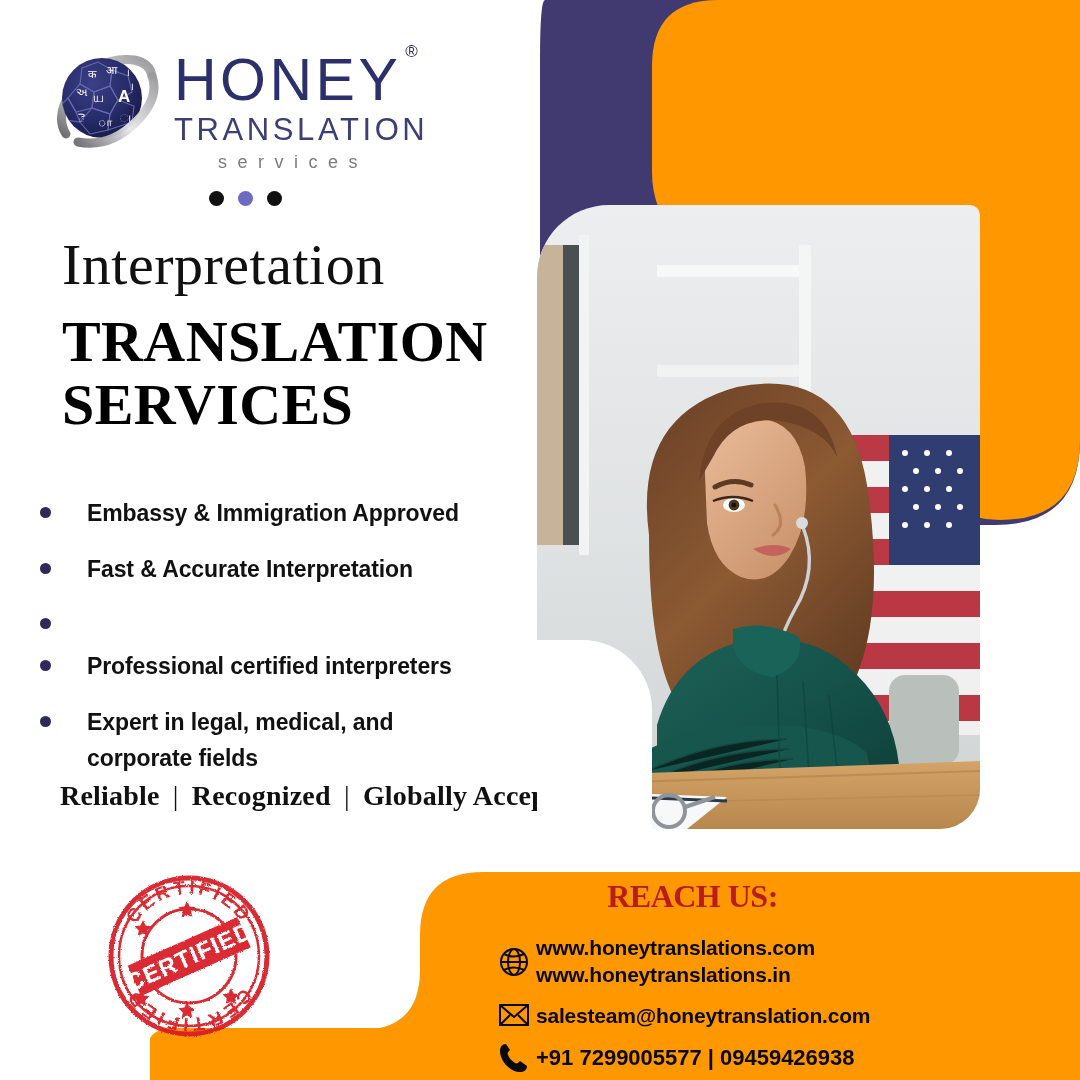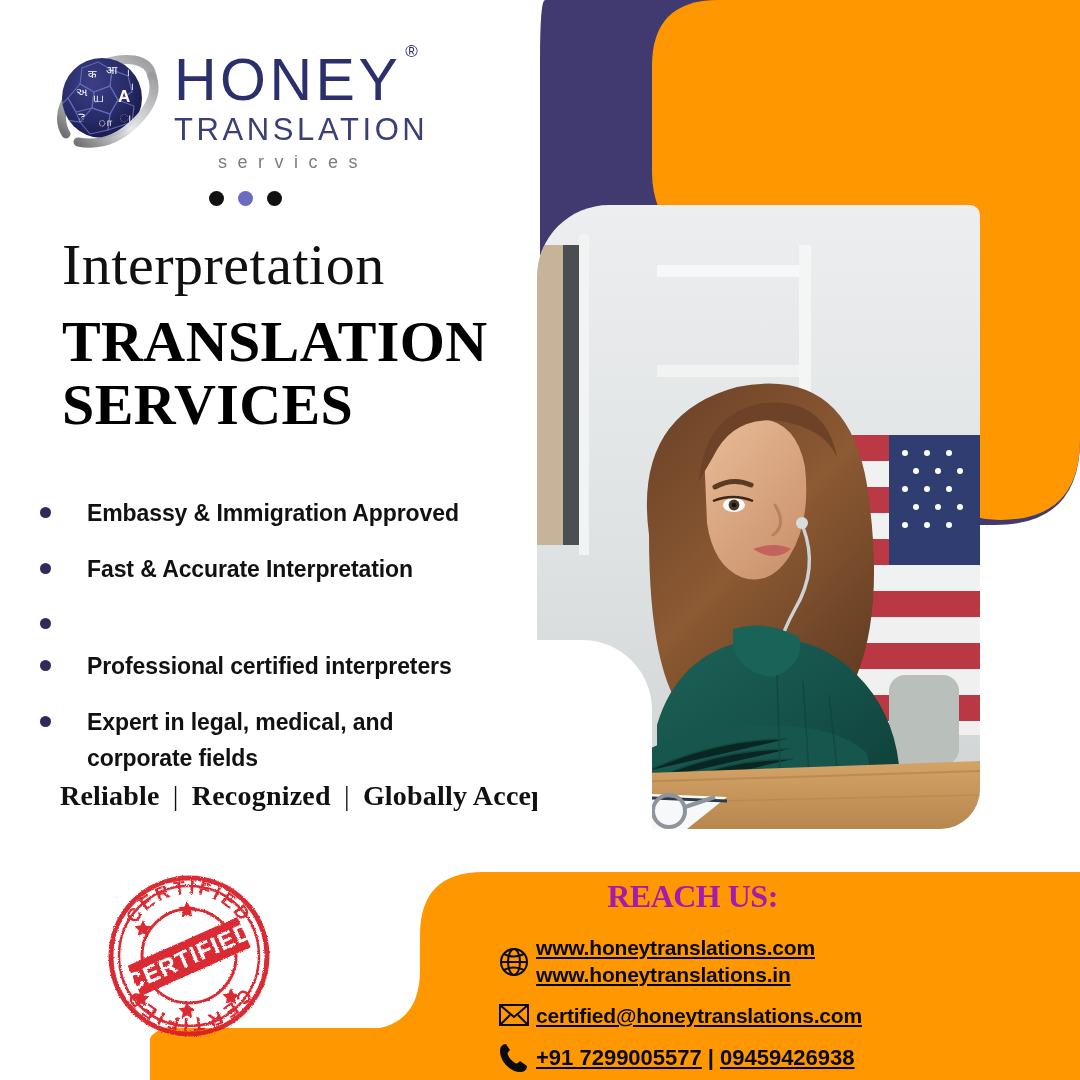--- a/index.html
+++ b/index.html
@@ -82,25 +82,25 @@
     background:#fff; border-radius:0 70px 0 0;
   }
 
   
   .stamp { position:absolute; left:105px; top:872px; width:168px; height:168px; }
 
   
   .contact-text { position:absolute; left:420px; top:878px; width:660px; }
   .reach-title {
     font-family:"Liberation Serif", serif;
-    font-weight:700; font-size:32px; color:#a21caf; text-align:center;
+    font-weight:700; font-size:32px; color:#b91c1c; text-align:center;
     letter-spacing:-0.5px; width:545px;
   }
   .contact-rows { margin-top:20px; padding-left:72px; }
-  .c-row { display:flex; align-items:center; margin-bottom:13px;text-decoration:underline; }
+  .c-row { display:flex; align-items:center; margin-bottom:13px; }
   .c-icon { width:44px; flex:none; display:flex; align-items:center; justify-content:center; }
   .c-val { font-size:21px; font-weight:700; color:#0a0a0a; line-height:1.3; letter-spacing:-0.2px; }
   .c-val.two-line { line-height:1.28; }
   .c-val.phone { font-size:22px; letter-spacing:0px; }
   .c-val .pipe { padding:0 6px; }
 </style>
 </head>
 <body>
 
 <div id="poster">
@@ -426,21 +426,21 @@
 
       <div class="c-row">
         <span class="c-icon">
           <svg width="32" height="26" viewBox="0 0 32 26" fill="none" stroke="#0a0a0a" stroke-width="2">
             <rect x="2" y="3" width="28" height="20"></rect>
             <path d="M2 3 L16 15 L30 3"></path>
             <path d="M2 23 L12 13"></path>
             <path d="M30 23 L20 13"></path>
           </svg>
         </span>
-        <span class="c-val">certified@honeytranslations.com</span>
+        <span class="c-val">salesteam@honeytranslation.com</span>
       </div>
 
       <div class="c-row">
         <span class="c-icon">
           <svg width="30" height="32" viewBox="0 0 30 32" fill="#0a0a0a">
             <path d="M7 2 C3 2 1 5 1 9 C1 19 11 30 21 30 C25 30 28 28 28 24 L21 19 C19 21 18 22 16 21 C13 19 10 16 9 13 C8 11 9 10 11 8 Z"></path>
           </svg>
         </span>
         <span class="c-val phone">
           <span>+91 7299005577</span><span class="pipe">|</span><span>09459426938</span>

